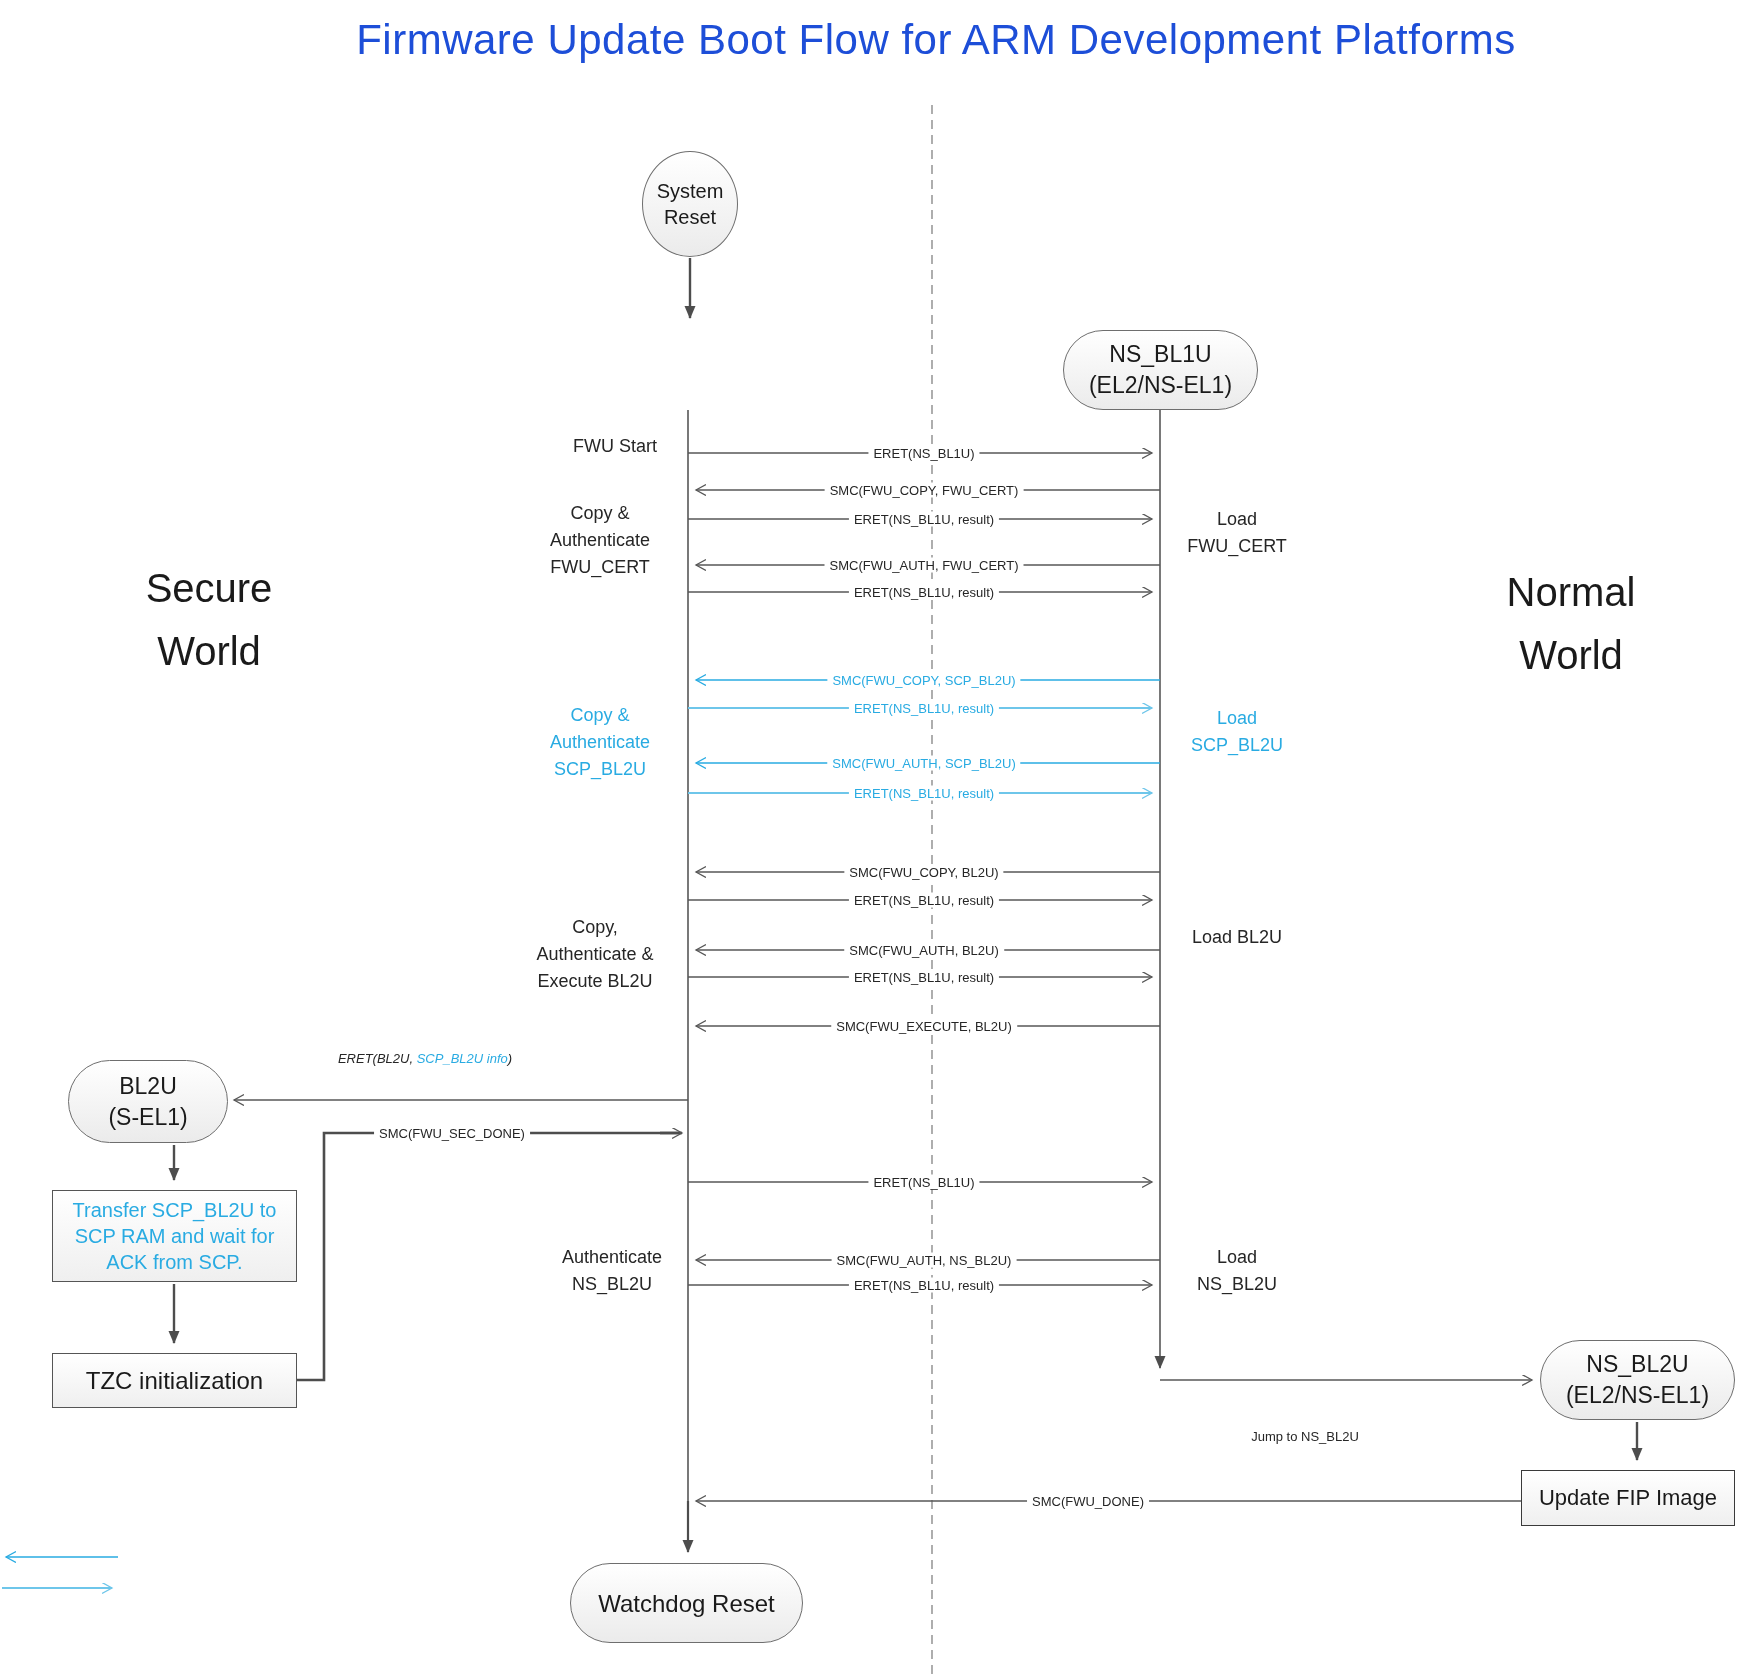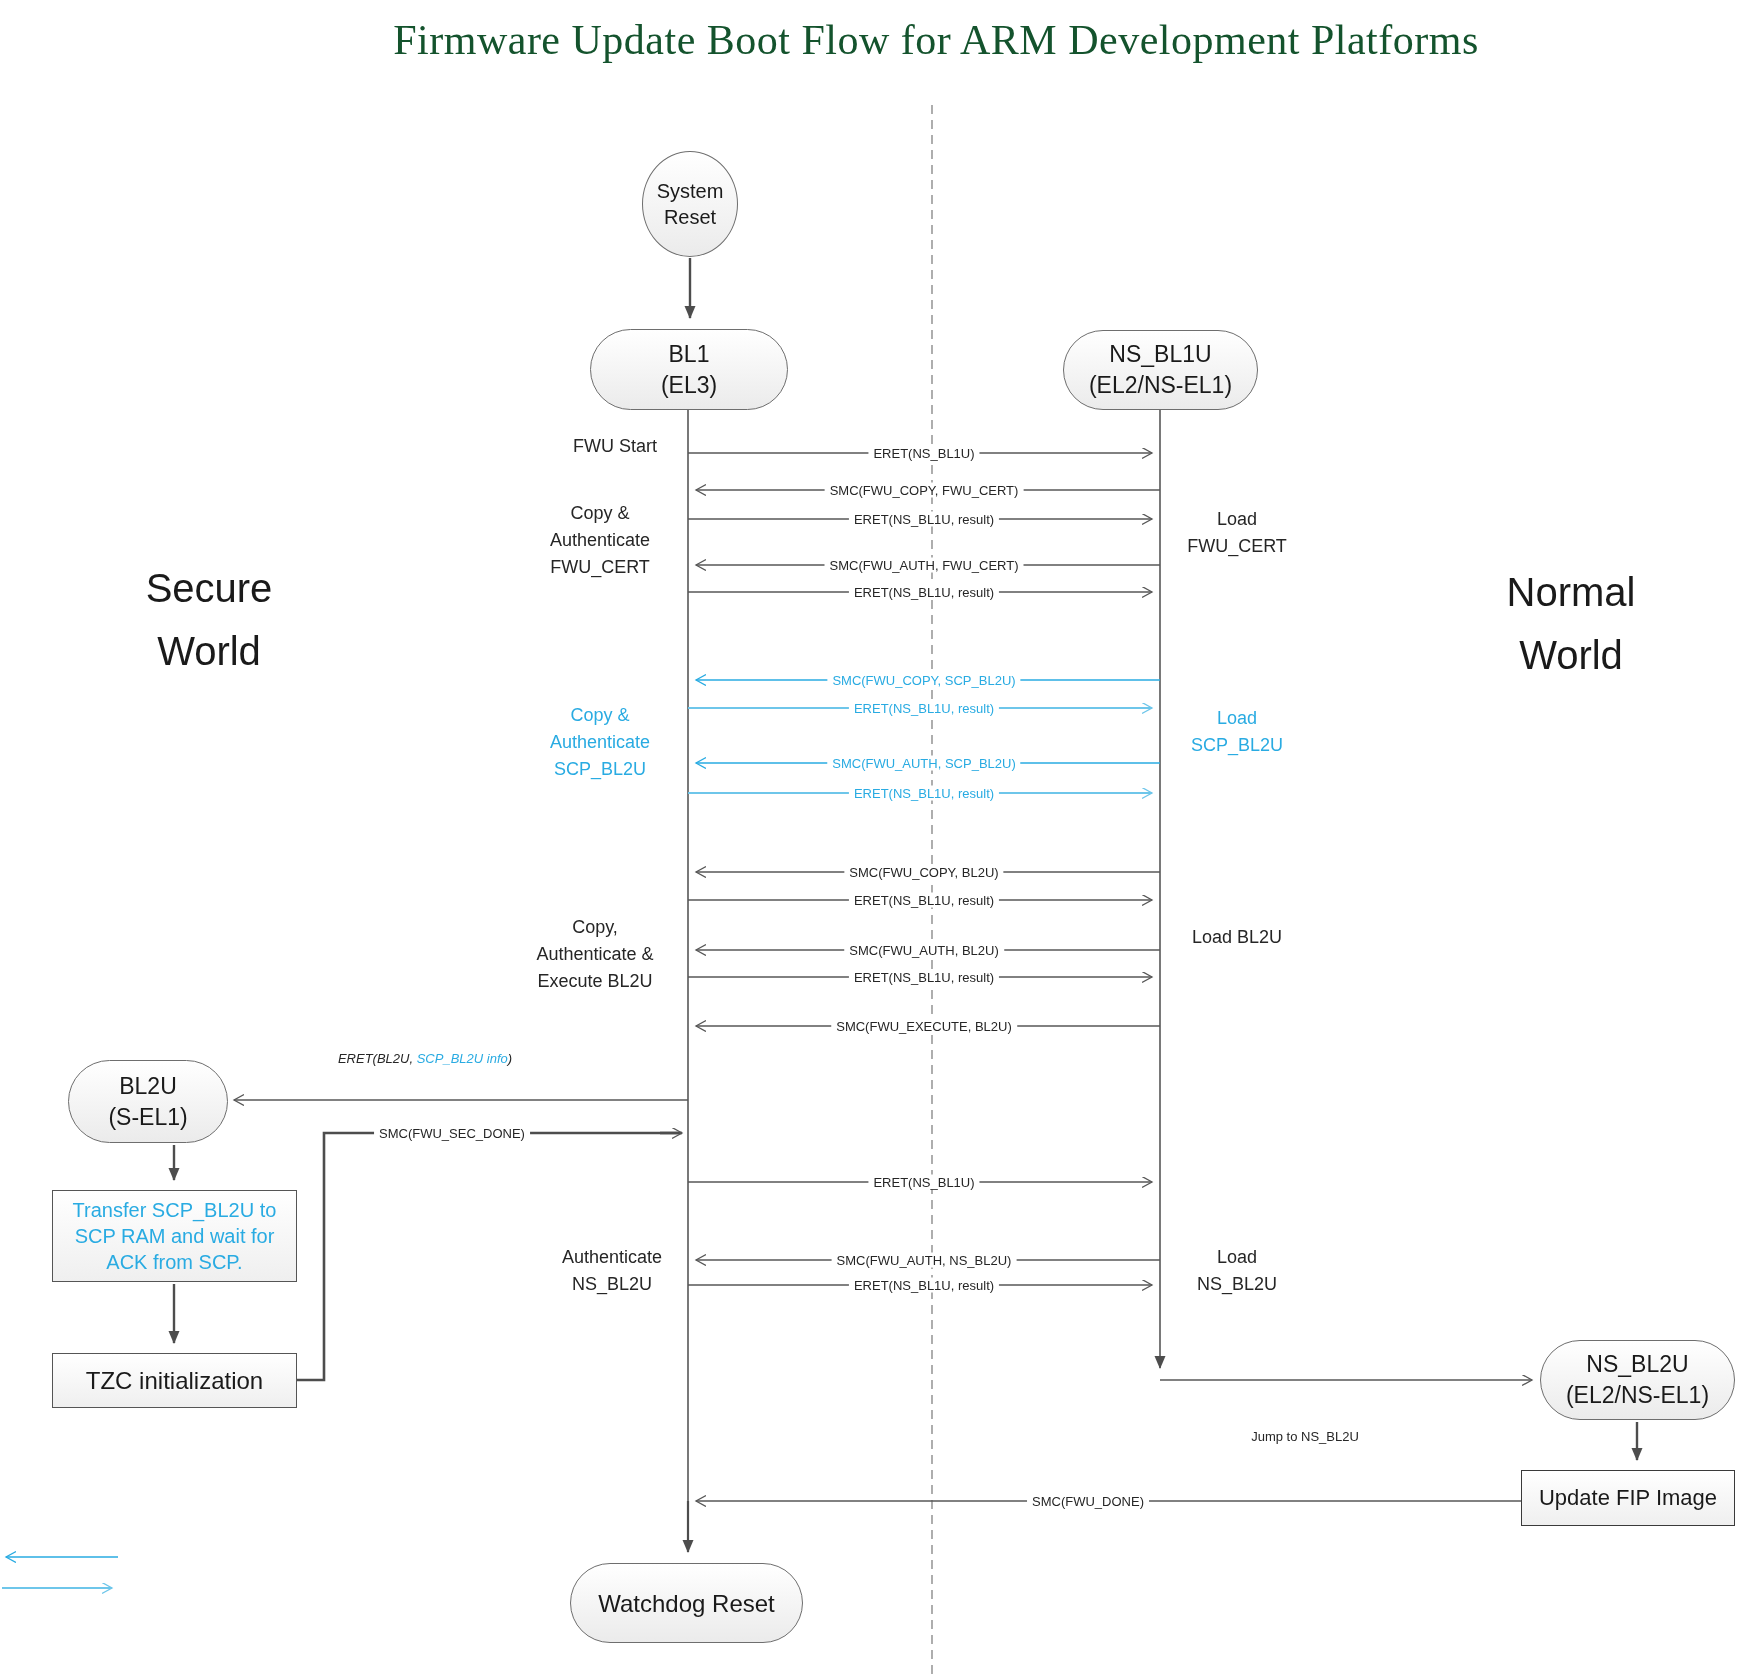--- a/index.html
+++ b/index.html
@@ -2,22 +2,22 @@
 <html><head>
 <meta charset="utf-8">
 <style>
   html,body{margin:0;padding:0;background:#fff;}
   #canvas{
     position:relative;width:1749px;height:1676px;background:#fff;overflow:hidden;
     font-family:"Liberation Sans","DejaVu Sans",sans-serif;color:#262626;
   }
   #diagram-svg{position:absolute;left:0;top:0;}
   .title{
-    position:absolute;transform:translate(-50%,-50%);font-size:42px;color:#14532d;
-    white-space:nowrap;letter-spacing:0.5px;font-family:Liberation Serif, serif;
+    position:absolute;transform:translate(-50%,-50%);font-size:42px;color:#1d4ed8;
+    white-space:nowrap;letter-spacing:0.5px;
   }
   .world-label{
     position:absolute;transform:translate(-50%,-50%);font-size:40px;line-height:63px;
     color:#1a1a1a;text-align:center;white-space:nowrap;
   }
   .node{
     position:absolute;display:flex;flex-direction:column;align-items:center;justify-content:center;
     border:1.6px solid #6e6e6e;background:linear-gradient(180deg,#ffffff 0%,#ebebeb 100%);
     font-size:23px;line-height:31px;color:#1a1a1a;text-align:center;box-sizing:border-box;
   }
@@ -115,24 +115,20 @@
   <div class="world-label" style="left:1571px;top:624px;">
     <div>Normal</div>
     <div>World</div>
   </div>
 
   <div class="node ellipse" style="left:642px;top:151px;width:96px;height:106px;">
     <div>System</div>
     <div>Reset</div>
   </div>
 
-  <div class="node stadium" style="left:590px;top:329px;width:198px;height:81px;">
-    <div>BL1</div>
-    <div>(EL3)</div>
-  </div>
 
   <div class="node stadium" style="left:1063px;top:330px;width:195px;height:80px;">
     <div>NS_BL1U</div>
     <div>(EL2/NS-EL1)</div>
   </div>
 
   <div class="node stadium" style="left:68px;top:1060px;width:160px;height:83px;">
     <div>BL2U</div>
     <div>(S-EL1)</div>
   </div>

